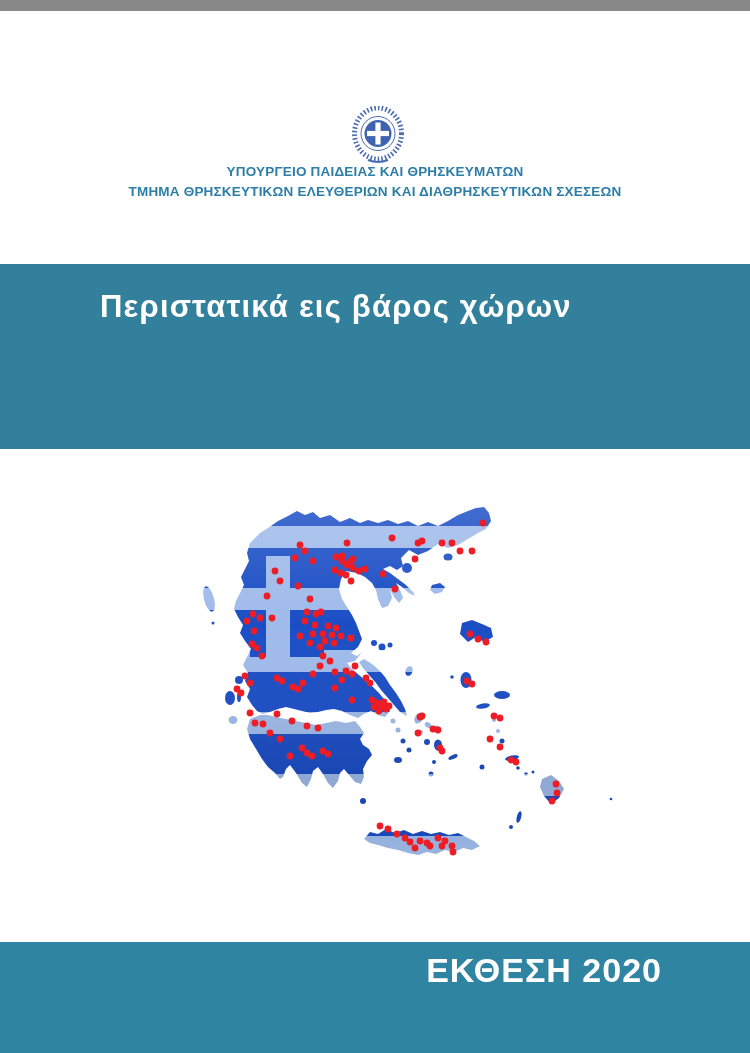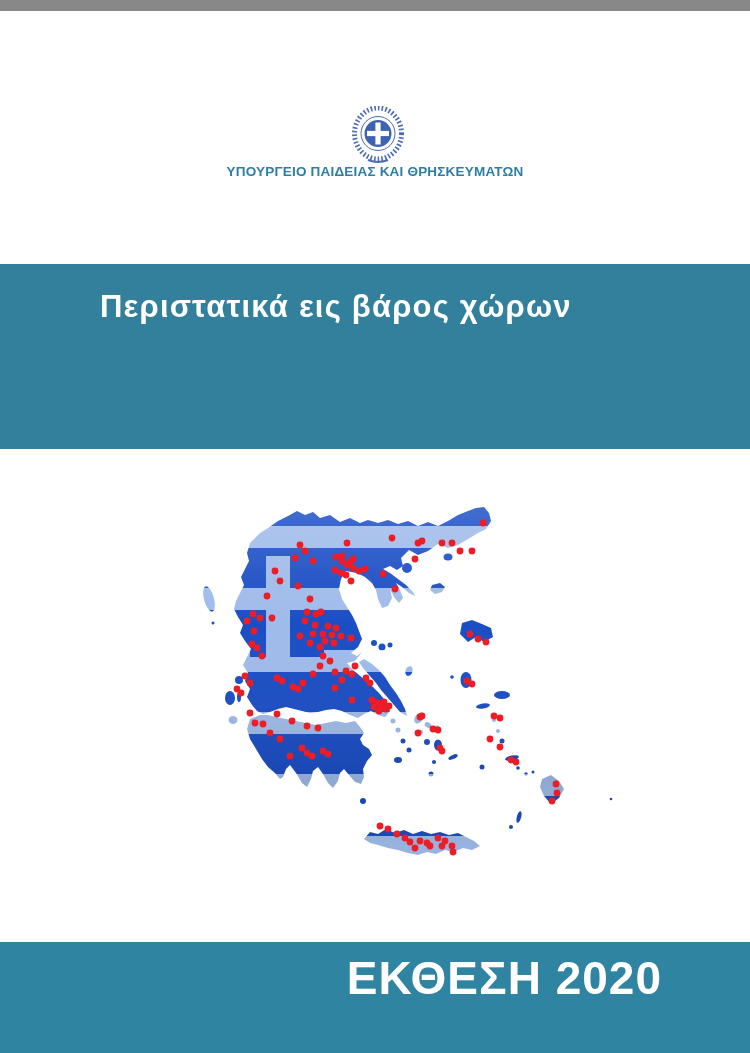--- a/index.html
+++ b/index.html
@@ -36,41 +36,42 @@
   }
   #map-wrap{position:absolute;left:150px;top:460px;width:480px;height:440px;}
   #footer-banner{
     position:absolute;left:0;top:931px;width:750px;height:122px;
     background:#2f84a2;
   }
   #footer-banner .footer-text{
     position:absolute;right:88px;top:9px;
     color:#ffffff;
     font-weight:bold;
-    font-size:46px;
+    font-size:34px;
     letter-spacing:1px;
     white-space:nowrap;
   }
 </style>
 </head>
 <body>
 
 <div id="page">
 
   <svg id="emblem" viewBox="0 0 54 58">
     <ellipse cx="27" cy="27.5" rx="23.5" ry="25.5" fill="none" stroke="#4a6cb3" stroke-width="5" stroke-dasharray="1.6 2.1"></ellipse>
     <circle cx="27" cy="27.5" r="17" fill="#ffffff" stroke="#4a6cb3" stroke-width="1"></circle>
     <circle cx="27" cy="27.5" r="13.5" fill="#3f63b0"></circle>
     <rect x="24.4" y="16.5" width="5.2" height="22" fill="#ffffff"></rect>
     <rect x="16" y="24.9" width="22" height="5.2" fill="#ffffff"></rect>
     <path d="M17,54 Q27,58 37,54" fill="none" stroke="#4a6cb3" stroke-width="2.2"></path>
   </svg>
 
   <div id="ministry" style="color: rgb(45, 126, 167);">
     <div>ΥΠΟΥΡΓΕΙΟ ΠΑΙΔΕΙΑΣ ΚΑΙ ΘΡΗΣΚΕΥΜΑΤΩΝ</div>
+    <div>ΤΜΗΜΑ ΘΡΗΣΚΕΥΤΙΚΩΝ ΕΛΕΥΘΕΡΙΩΝ ΚΑΙ ΔΙΑΘΡΗΣΚΕΥΤΙΚΩΝ ΣΧΕΣΕΩΝ</div>
   </div>
 
   <div id="title-banner" style="background: linear-gradient(rgb(50, 128, 156) 0%, rgb(50, 128, 156) 100%); padding-left: 48px;">
     <div class="title-text" style="color: rgb(255, 255, 255);">
       <div>Περιστατικά εις βάρος χώρων</div>
     </div>
   </div>
 
   <div id="map-wrap">
     <svg id="map-svg" width="480" height="440" viewBox="0 0 480 440">

